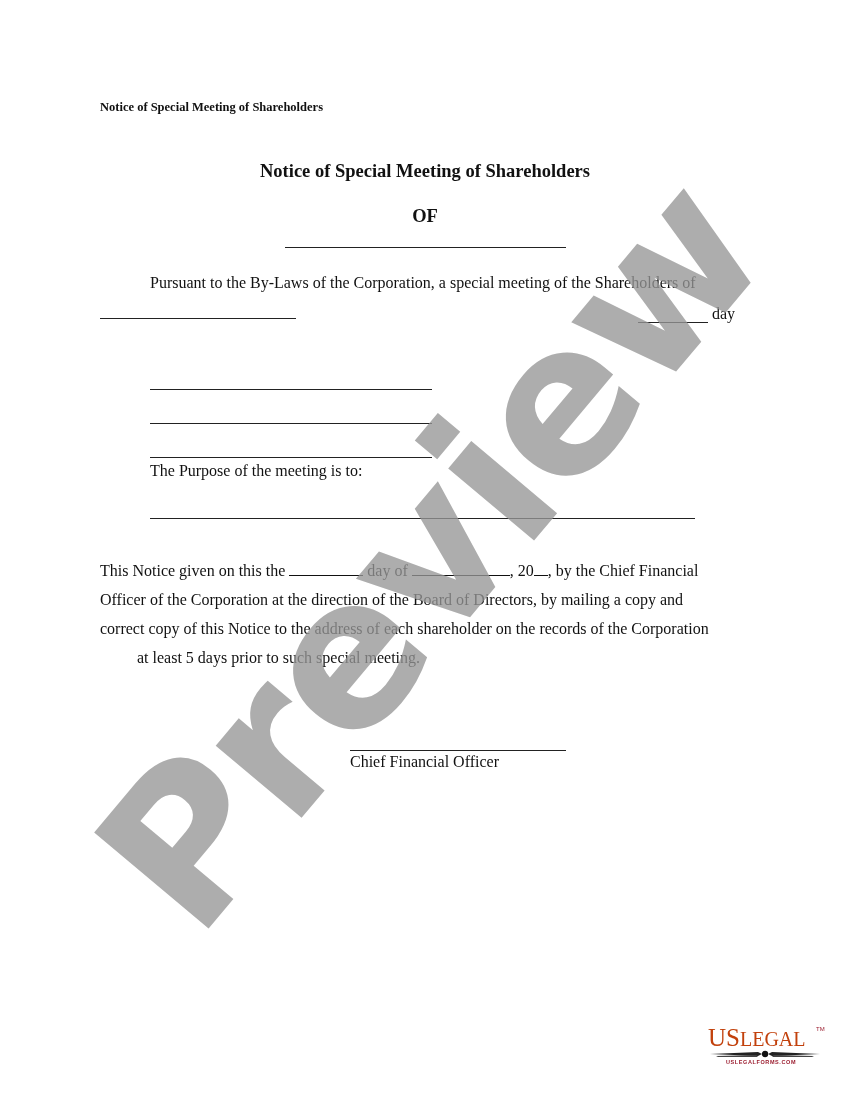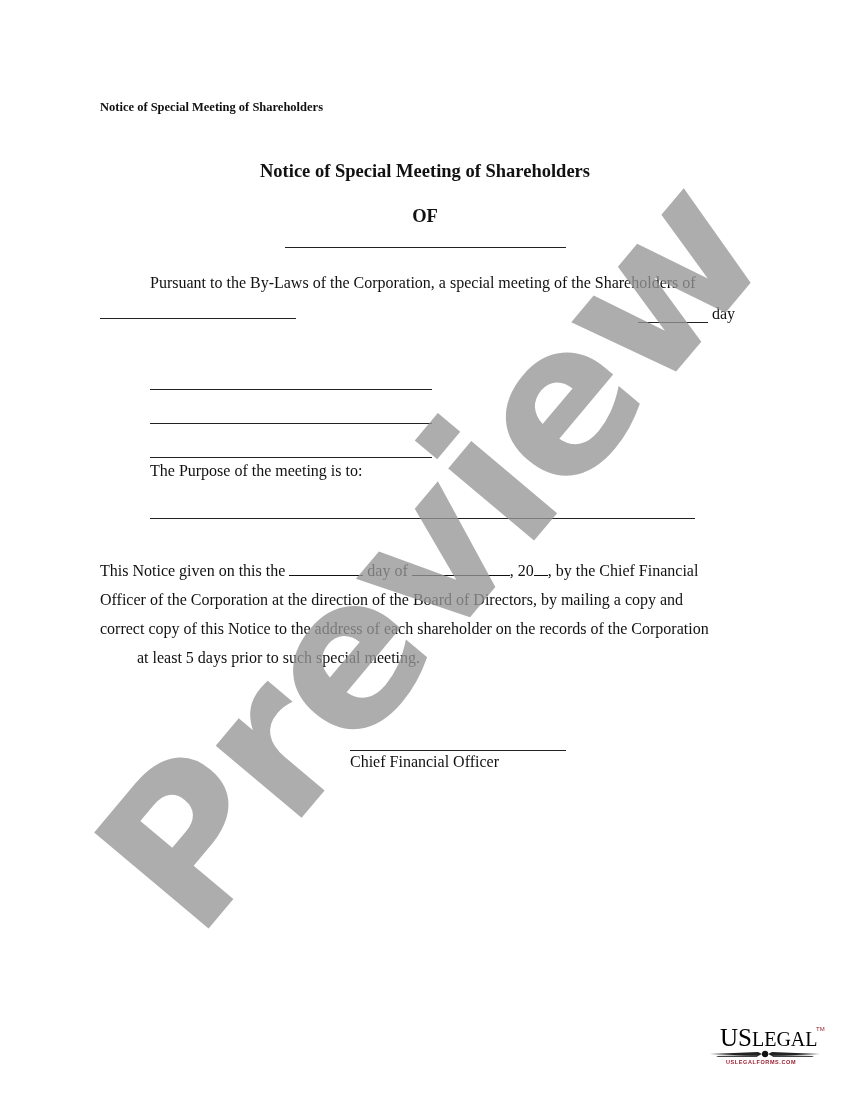--- a/index.html
+++ b/index.html
@@ -74,24 +74,24 @@
       line-height: 1;
     }
 
     
     .logo {
       position: absolute;
       left: 706px; top: 1024px;
       width: 118px; height: 44px;
     }
     .logo-main {
-      position: absolute; left: 14px; top: 0;
+      position: absolute; left: 2px; top: 0;
       font-family: "Liberation Serif", "DejaVu Serif", serif;
       font-size: 25px;
-      color: #000000;
+      color: #c2410c;
       letter-spacing: 0px;
       line-height: 28px;
     }
     .logo-main .small-caps { font-size: 20px; }
     .logo-tm {
       position: absolute; left: 110px; top: 2px;
       font-family: "Liberation Sans", sans-serif;
       font-size: 6px;
       color: #9b1c2e;
     }

